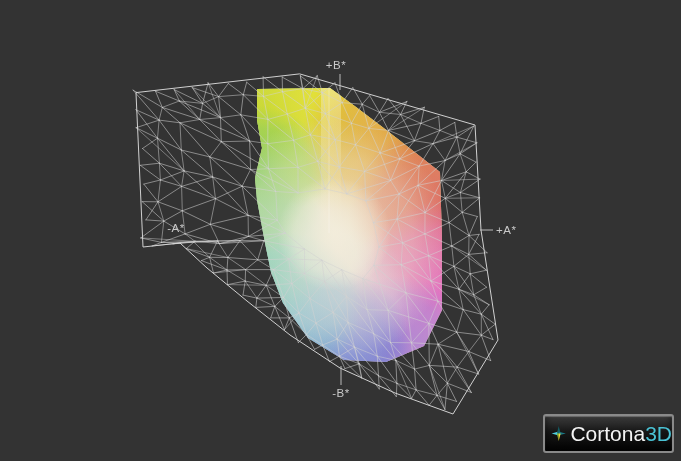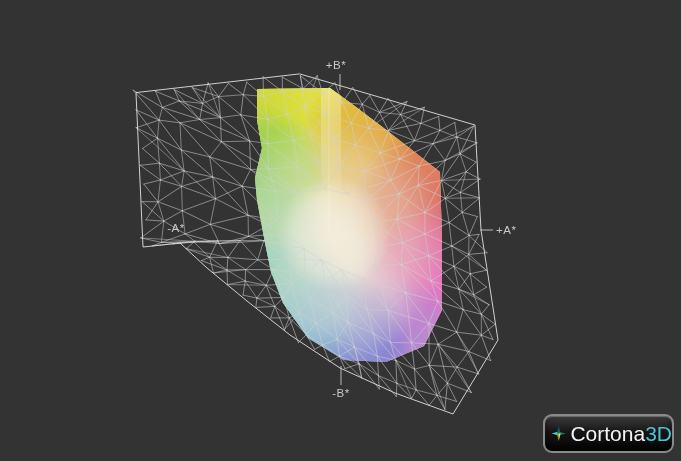--- a/index.html
+++ b/index.html
@@ -4,21 +4,21 @@
 <style>
   html,body{margin:0;padding:0;background:#222;}
   #viewport{
     position:relative;width:681px;height:461px;background:#333333;
     overflow:hidden;font-family:"Liberation Sans",sans-serif;
   }
   #scene-svg{position:absolute;left:0;top:0;}
   .axis-label{fill:#c9c9c9;font-size:11.5px;font-family:"Liberation Sans",sans-serif;letter-spacing:0.5px;}
   .badge{
     position:absolute;left:543px;top:414px;width:131px;height:39px;
-    border-radius:9px;border:2px solid #8a8a8a;
+    border-radius:3px;border:2px solid #8a8a8a;
     background:linear-gradient(180deg,#3d3d3d 0%,#161616 45%,#050505 100%);
     box-shadow:inset 0 1px 1px rgba(255,255,255,0.28), inset 0 -4px 8px rgba(0,0,0,0.6);
     display:flex;align-items:center;justify-content:flex-start;
     padding-left:6px;box-sizing:border-box;
   }
   .badge-text{font-size:21px;line-height:1;margin-left:4px;letter-spacing:0px;}
   .badge-brand{color:#f4f4f4;}
   .badge-suffix{color:#4ac2d4;}
 </style>
 </head>

